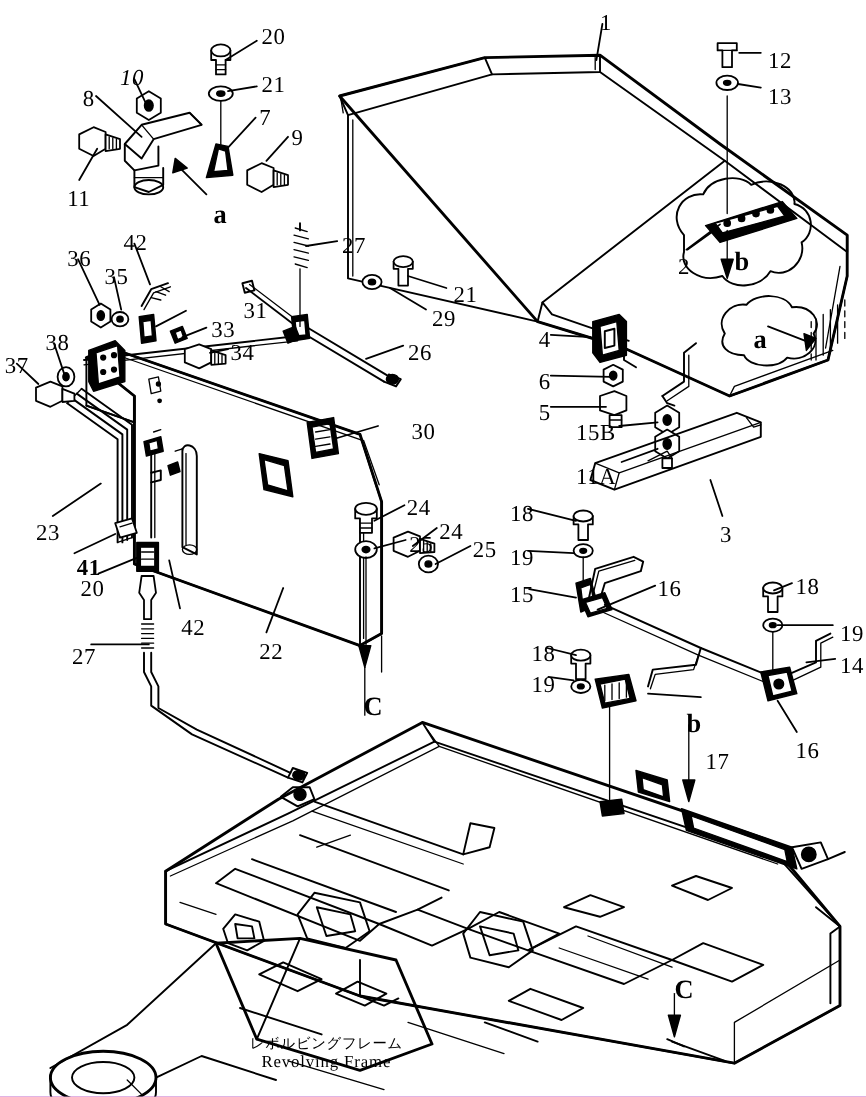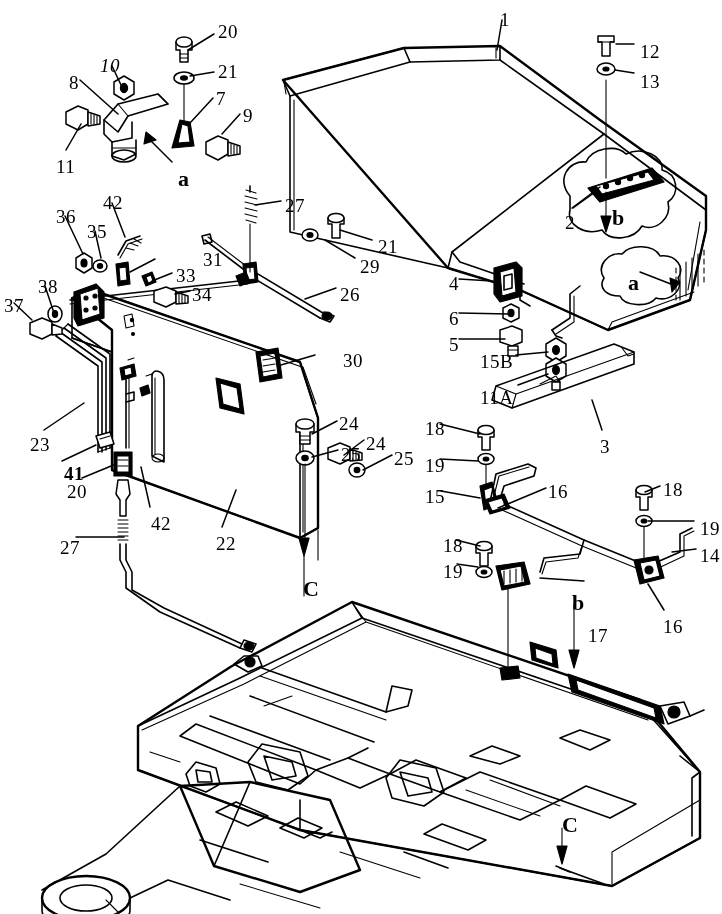--- a/index.html
+++ b/index.html
@@ -684,14 +684,18 @@
 
   <div id="section-layer">
       <div class="callout sect" style="left: 178px; top: 168px;">a</div>
       <div class="callout sect" style="left: 612px; top: 207px;">b</div>
       <div class="callout sect" style="left: 628px; top: 272px;">a</div>
       <div class="callout sect" style="left: 303px; top: 578px;">C</div>
       <div class="callout sect" style="left: 572px; top: 592px;">b</div>
       <div class="callout sect" style="left: 562px; top: 814px;">C</div>
     </div>
 
+  <div class="caption" id="frame-caption" style="left: 272px; top: 862px; transform: translateX(-50%);">
+    <span class="jp">レボルビングフレーム</span>
+    <span class="en">Revolving Frame</span>
+  </div>
 
 </div>
 
 </body></html>

